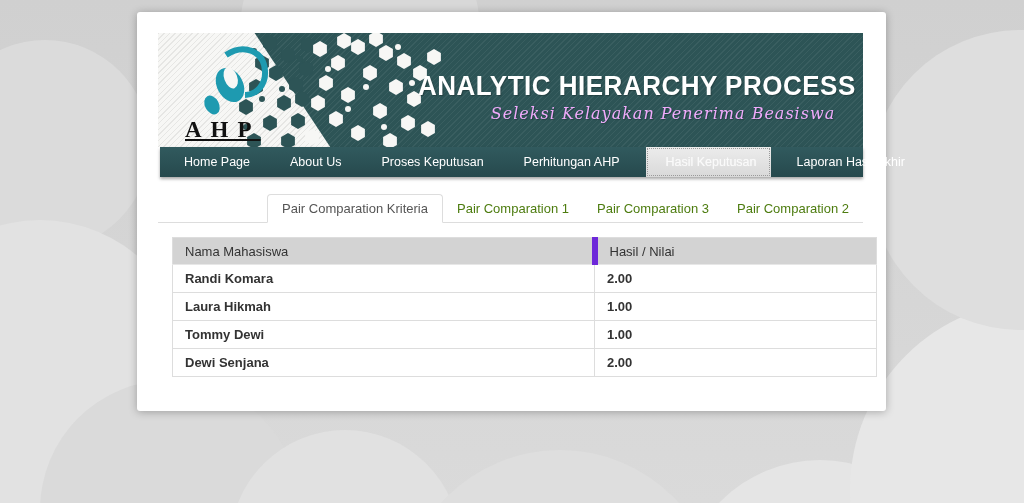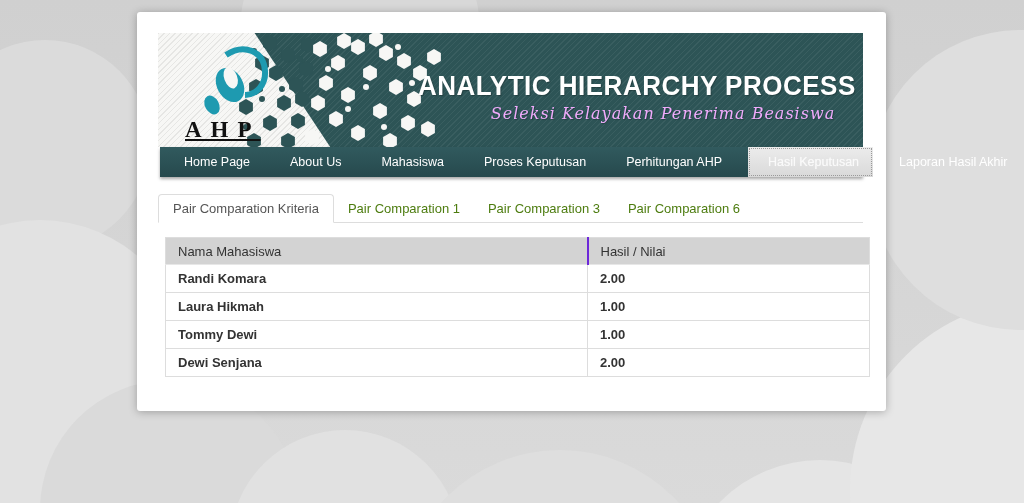--- a/index.html
+++ b/index.html
@@ -66,43 +66,43 @@
   }
   .navbar li.active {
     background:linear-gradient(#ececec,#d9d9d9);
     outline:1px dotted #9a9a9a; outline-offset:-2px;
     color:#fafafa; text-shadow:0 0 1px rgba(255,255,255,0.6);padding-left:20px;
   }
 
   
   .tabs {
     position:absolute; left:21px; top:182px; width:705px; height:29px;
-    list-style:none; display:flex; border-bottom:1px solid #ddd;
+    list-style:none; display:flex; border-bottom:1px solid #ddd;justify-content:flex-end;
   }
   .tabs li {
     padding:7px 14px 0 14px; font-size:13px; color:#4d7c0f;
     cursor:pointer; white-space:nowrap; height:29px;
   }
   .tabs li.active {
     background:#fff; color:#555; cursor:default;
     border:1px solid #ddd; border-bottom:1px solid #fff;
     border-radius:4px 4px 0 0; margin-bottom:-1px; padding-top:6px;
   }
 
   
   .result-table {
-    position:absolute; left:28px; top:225px; width:705px;
+    position:absolute; left:35px; top:225px; width:705px;
     border-collapse:collapse; font-size:13px; color:#333;
     border:1px solid #ddd;
   }
   .result-table th {
     background:#d3d3d3; font-weight:normal; text-align:left;
     height:27px; padding:0 0 0 12px; border-bottom:1px solid #e7e7e7;
   }
-  .result-table th + th { border-left:2px solid #6d28d9; }
+  .result-table th + th { border-left:6px solid #6d28d9; }
   .result-table td {
     height:28px; padding:0 0 0 12px; border-bottom:1px solid #ddd;
     background:#fff;
     font-weight:bold;
   }
   .result-table td + td { border-left:1px solid #ddd; }
   .result-table .col-name { width:422px; }
 </style>
 </head>
 <body>
@@ -187,32 +187,31 @@
 
     <div class="title-wrap">
       <div class="app-title">ANALYTIC HIERARCHY PROCESS</div>
       <div class="app-subtitle">Seleksi Kelayakan Penerima Beasiswa</div>
     </div>
   </div>
 
   <ul class="navbar">
       <li>Home Page</li>
       <li>About Us</li>
-      <li>Mahasiswa</li>
       <li>Proses Keputusan</li>
       <li>Perhitungan AHP</li>
       <li class="active">Hasil Keputusan</li>
       <li>Laporan Hasil Akhir</li>
     </ul>
 
   <ul class="tabs">
       <li class="active">Pair Comparation Kriteria</li>
       <li>Pair Comparation 1</li>
       <li>Pair Comparation 3</li>
-      <li>Pair Comparation 6</li>
+      <li>Pair Comparation 2</li>
     </ul>
 
   <table class="result-table">
     <thead>
         <tr>
           <th class="col-name">Nama Mahasiswa</th>
           <th>Hasil / Nilai</th>
         </tr>
       </thead>
     <tbody>

